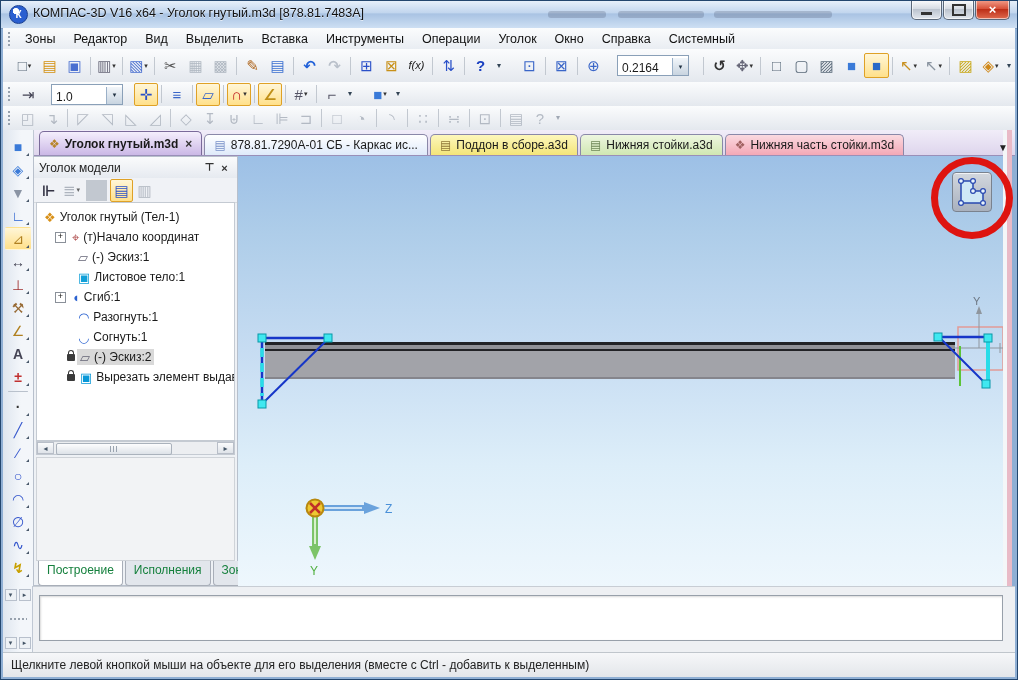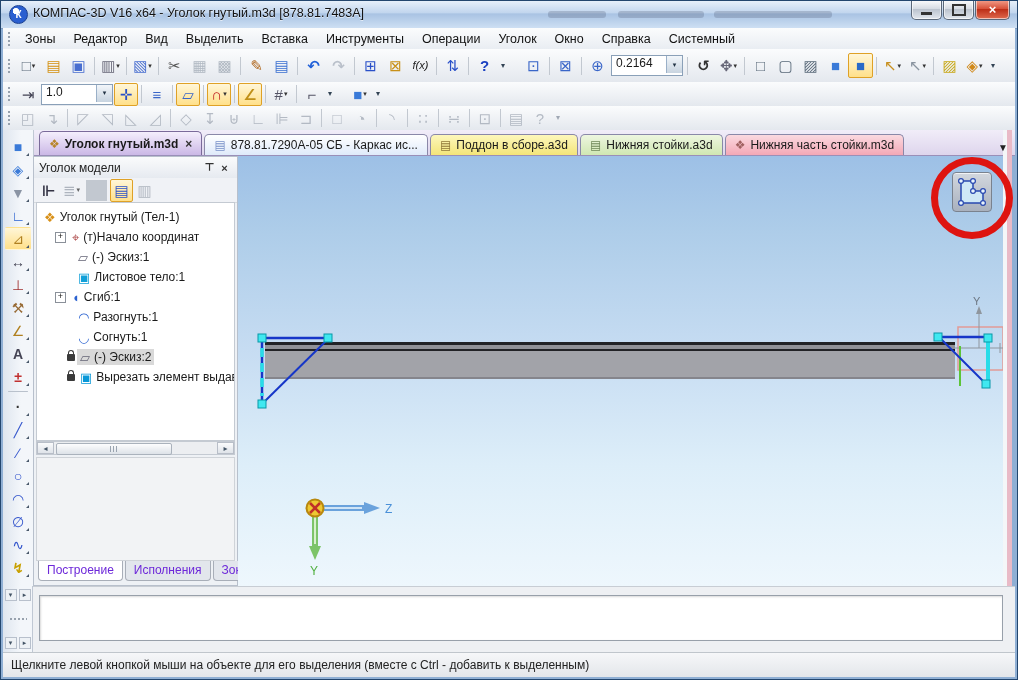--- a/index.html
+++ b/index.html
@@ -51,21 +51,21 @@
   .tbtn .g{font-size:15px;line-height:1;}
   .row2 .tbtn,.row3 .tbtn{width:22px;height:21px;}
   .row3 .g{color:#a0a8b4 !important;}
   .tog{border-color:#dfa126;background:linear-gradient(#fff6d8,#ffe08a);}
   .dis{opacity:.75;}
   .dd::after{content:"▾";font-size:7px;color:#333;margin-left:1px;}
   .tbtn.sep{width:1px;min-width:1px;height:18px;background:#c2c8d0;border:none;border-radius:0;margin:0 3px;padding:0;}
   .tbtn.gap{width:12px;border:none;background:none;}
   .tbtn.ovf{width:12px;border:none;} .tbtn.ovf .g{font-size:8px;color:#345;}
   .tbtn.cbo{width:auto;border:none;}
-  .combo{display:none;align-items:flex-start;height:19px;background:#fff;border:1px solid #8aa0b8;margin:0 1px;}
+  .combo{display:none;align-items:flex-end;height:19px;background:#fff;border:1px solid #8aa0b8;margin:0 11px;}
   .cval{min-width:46px;padding:0 4px;font-size:12px;text-align:left;}
   .wide .cval{min-width:116px;}
   .carrow{width:15px;height:17px;border-left:1px solid #9ab0c8;
     background:linear-gradient(#f2f6fa,#c8d4e0);display:flex;align-items:center;justify-content:center;
     font-size:7px;color:#234;}
 
   
   .tabstrip{position:absolute;left:33px;top:130px;width:982px;height:26px;
     background:linear-gradient(#f1edf9,#ded5ec);border-bottom:1px solid #9a8fb8;
     display:flex;align-items:flex-end;padding-left:6px;box-sizing:border-box;}
@@ -121,22 +121,22 @@
     font-size:8px;color:#456;display:flex;align-items:center;justify-content:center;}
   .htrack{flex:1;position:relative;}
   .hthumb{position:absolute;left:2px;top:1px;height:10px;width:70%;
     background:linear-gradient(#fdfdfe,#dde2e8);border:1px solid #aab2bc;border-radius:2px;
     display:flex;align-items:center;justify-content:center;}
   .hthumb::after{content:"";width:9px;height:6px;
     background-image:linear-gradient(90deg,#9aa4b0 1px,transparent 1px);background-size:3px 100%;}
   .tp-empty{position:absolute;left:2px;top:300px;width:199px;height:104px;background:#f2f3f5;
     border:1px solid #cfd3d8;box-sizing:border-box;}
   .tp-tabs{position:absolute;left:0;bottom:2px;right:0;height:22px;display:flex;align-items:flex-start;padding-left:4px;gap:2px;}
-  .ptab{border:1px solid #a8aeb8;border-top:none;border-radius:0 0 4px 4px;padding:2px 8px 3px;
-    font-size:12px;background:#e2e6ec;color:#6d28d9;}
+  .ptab{border:1px solid #a8aeb8;border-top:none;border-radius:0 0 4px 4px;padding:2px 8px 8px;
+    font-size:12px;background:#e2e6ec;color:#15803d;}
   .ptab.active{background:#fff;}
 
   
   .viewport{position:absolute;left:238px;top:156px;width:765px;height:430px;overflow:hidden;
     background:linear-gradient(180deg,#9dc0e6 0%,#aecde9 18%,#c6dcf2 45%,#ddeef9 72%,#eef7fd 100%);}
   .sketchwidget{position:absolute;left:714px;top:16px;width:38px;height:38px;border-radius:4px;
     border:1px solid #7a828e;background:linear-gradient(#d2d7de,#a9b1be);
     box-shadow:inset 0 1px 0 rgba(255,255,255,.7);display:flex;align-items:center;justify-content:center;}
   .annotation{position:absolute;left:931px;top:157px;width:82px;height:82px;border-radius:50%;
     border:7px solid #de1410;box-sizing:border-box;z-index:80;pointer-events:none;}
@@ -606,21 +606,21 @@
 
 <div class="tabstrip">
 
 <div class="tab active">
       <span class="tabicon" style="color:#b8862a">❖</span>
       <span class="tablabel">Уголок гнутый.m3d</span>
       <span class="tabclose">×</span>
     </div>
     <div class="tab t-blue">
       <span class="tabicon" style="color:#7890c8">▤</span>
-      <span class="tablabel">878.81.7290A-05 СБ - Каркас ис...</span>
+      <span class="tablabel">878.81.7290A-01 СБ - Каркас ис...</span>
 
     </div>
     <div class="tab t-yellow">
       <span class="tabicon" style="color:#907838">▤</span>
       <span class="tablabel">Поддон в сборе.a3d</span>
 
     </div>
     <div class="tab t-green">
       <span class="tabicon" style="color:#708858">▤</span>
       <span class="tablabel">Нижняя стойки.a3d</span>

